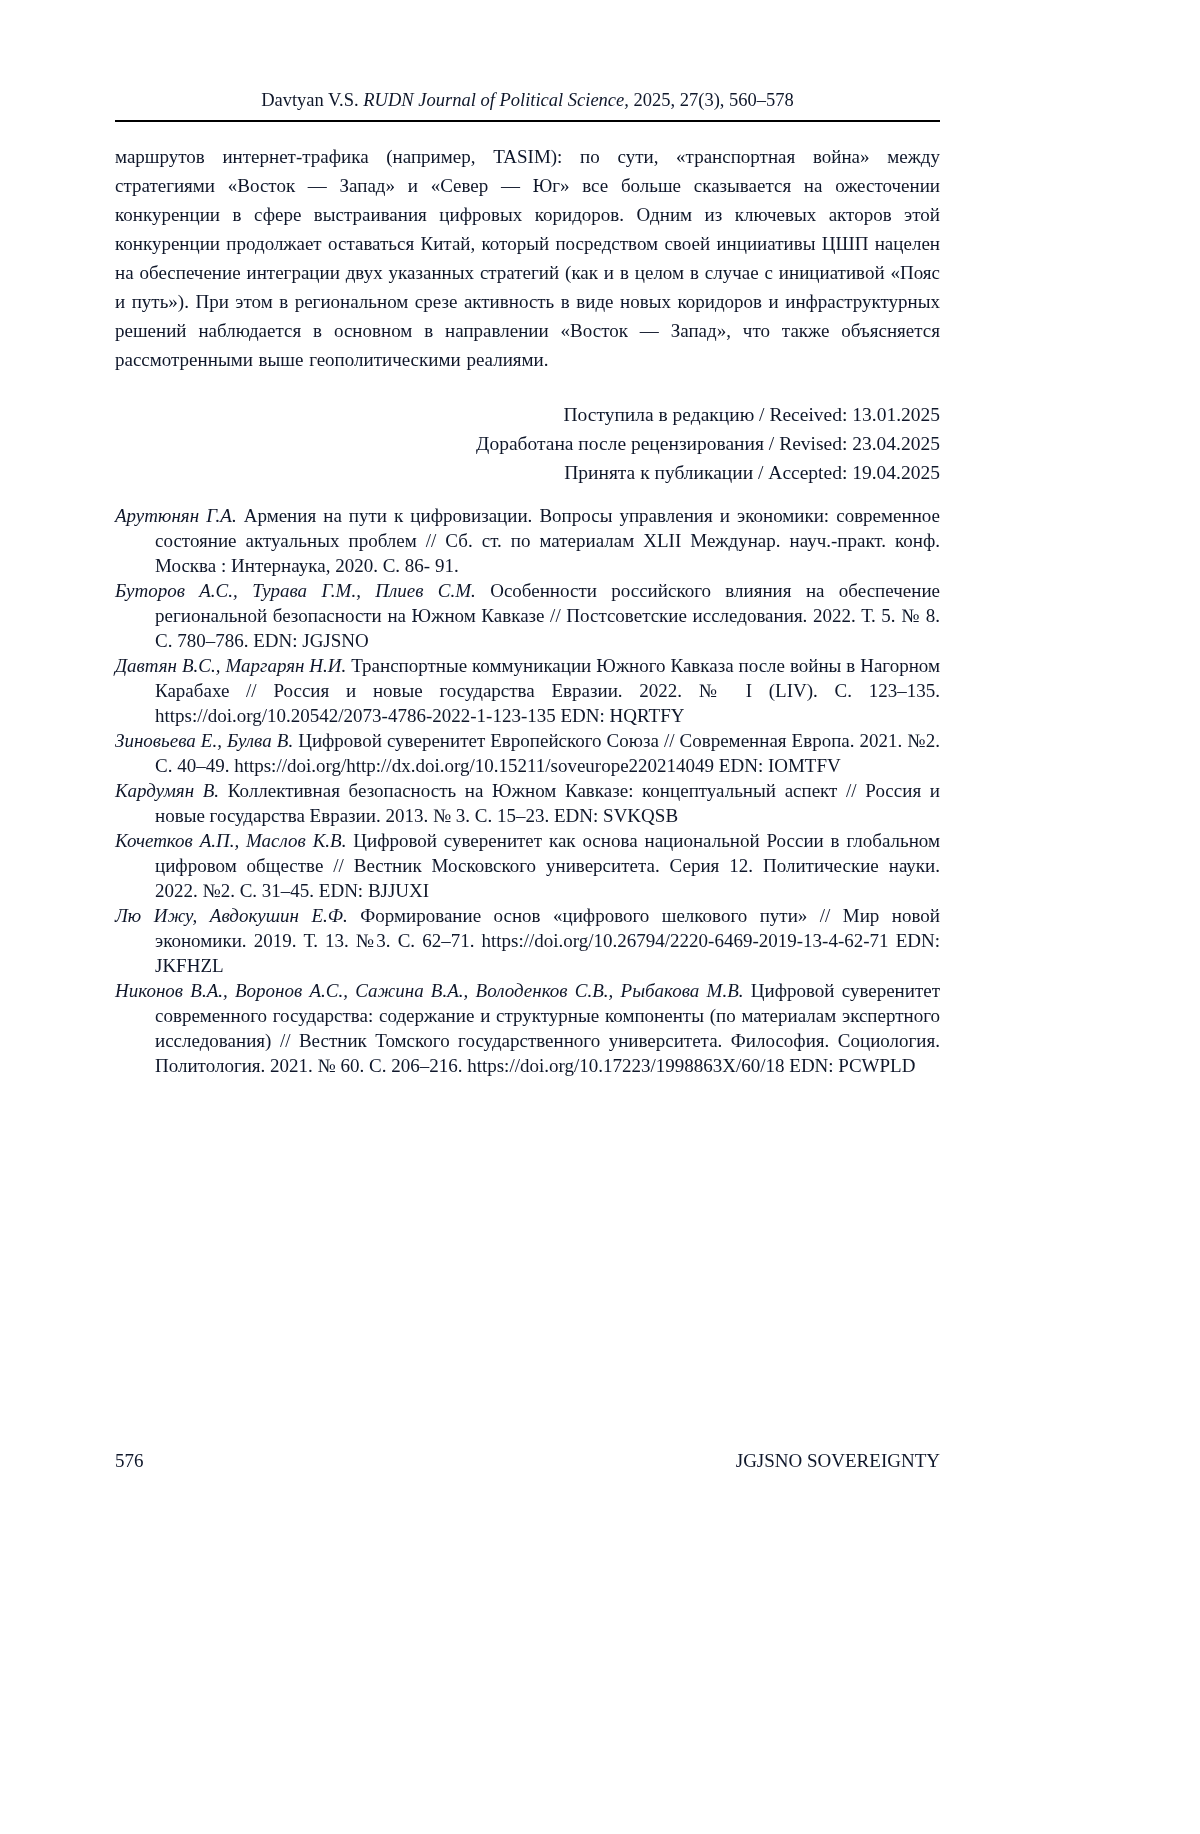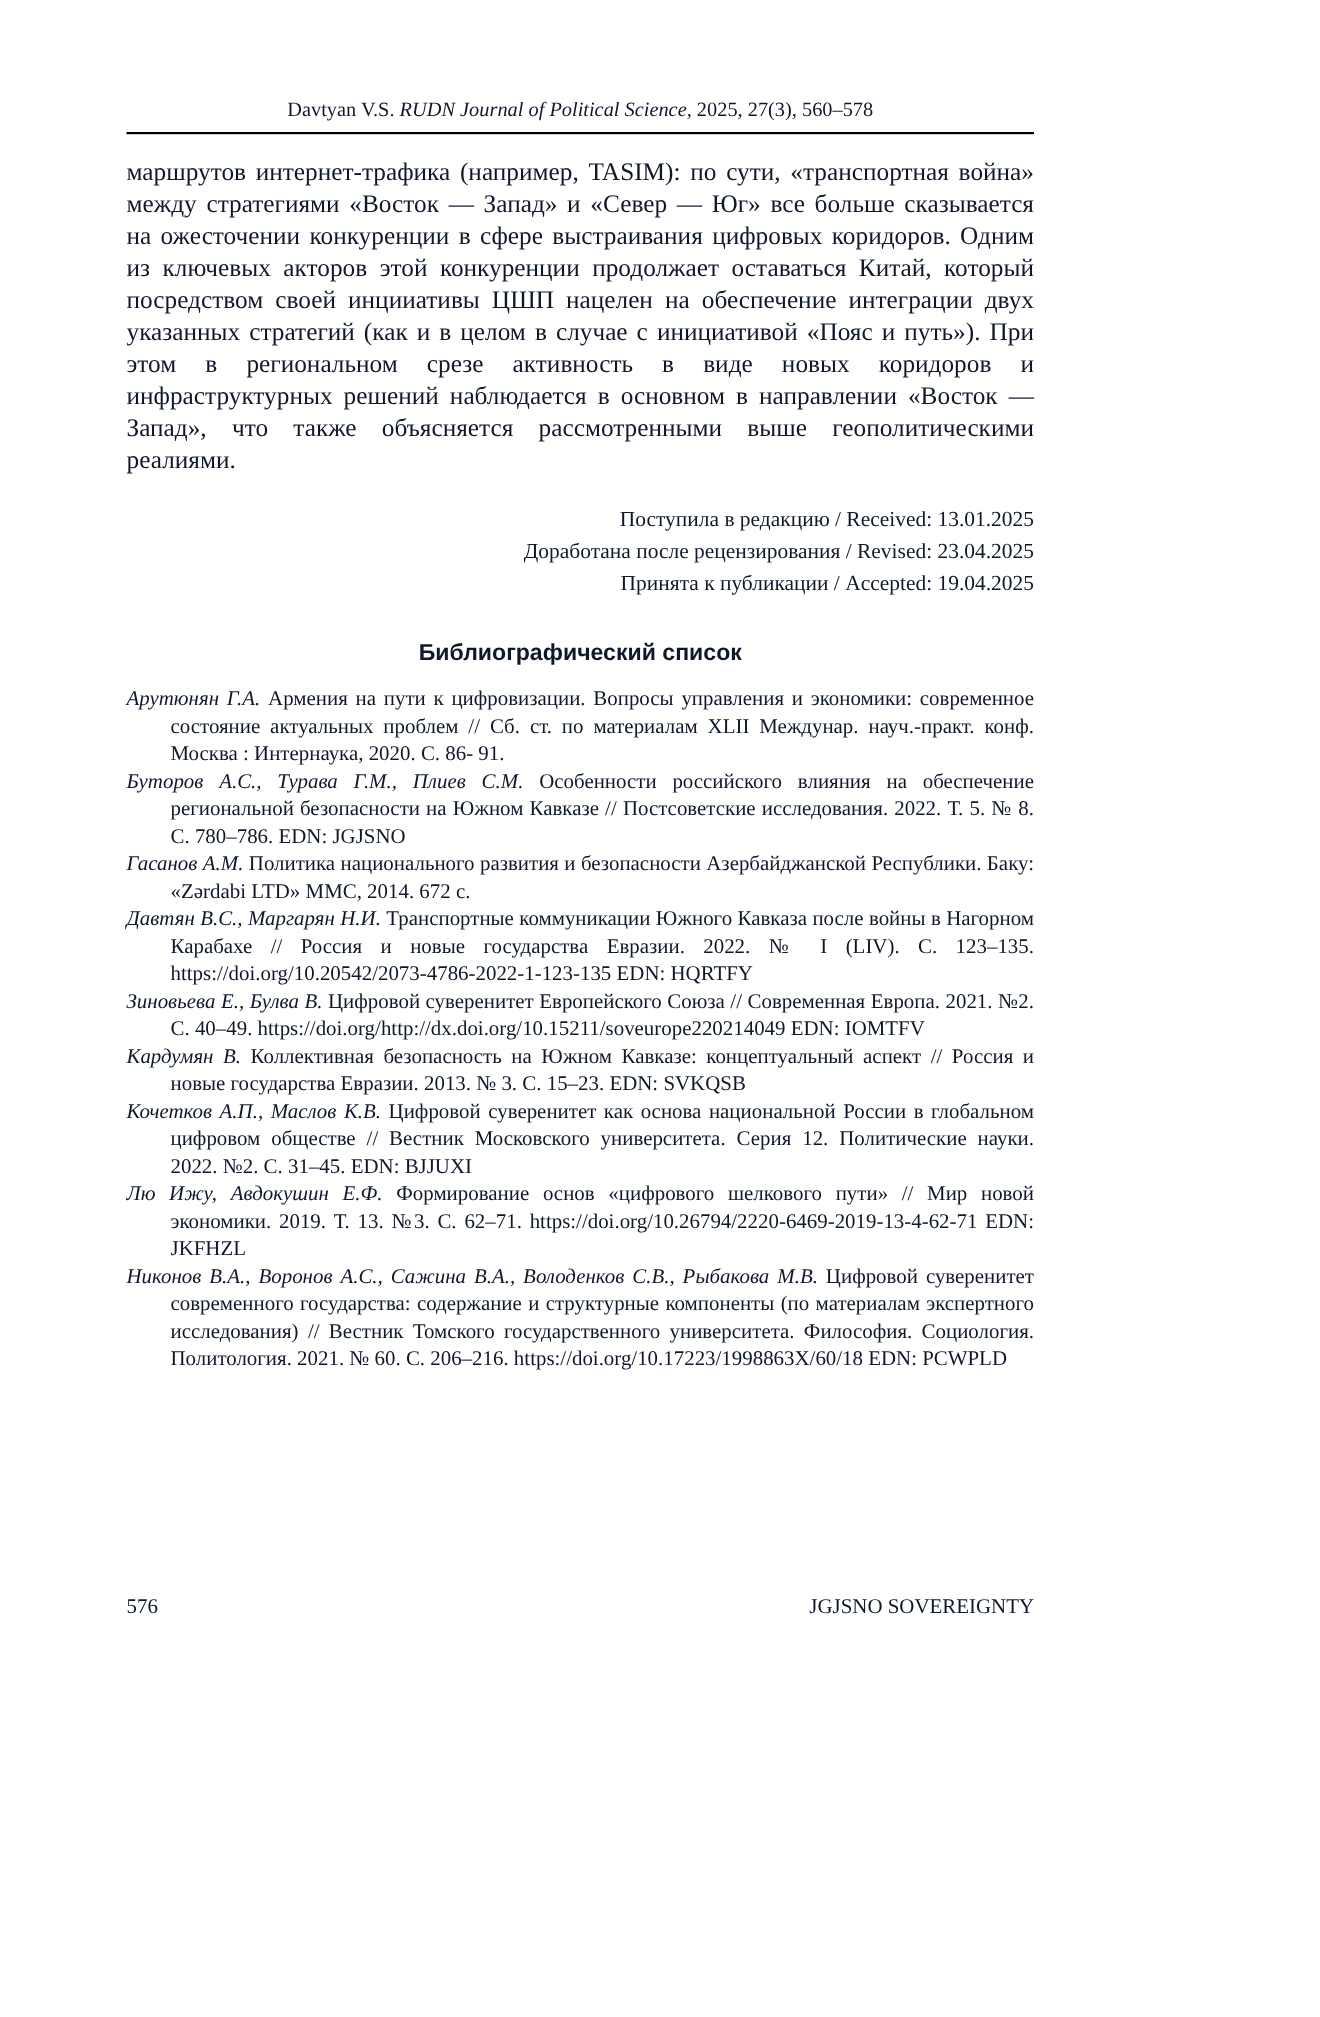--- a/index.html
+++ b/index.html
@@ -21,21 +21,21 @@
     white-space: nowrap;
   }
   .running-head .italic { font-style: italic; }
   .header-rule {
     border: none;
     border-top: 2px solid #000000;
     margin-top: 8px;
   }
   .body-par {
     margin-top: 20px;
-    font-size: 23px;
+    font-size: 19px;
     line-height: 29px;
     text-align: justify;
     word-spacing: 1px;
   }
   .dates {
     margin-top: 26px;
     text-align: right;
     font-size: 19.5px;
     line-height: 29px;
   }
@@ -81,26 +81,24 @@
   <hr class="header-rule">
 
   <p class="body-par">маршрутов интернет-трафика (например, TASIM): по сути, «транспортная война» между стратегиями «Восток — Запад» и «Север — Юг» все больше сказывается на ожесточении конкуренции в сфере выстраивания цифровых коридоров. Одним из ключевых акторов этой конкуренции продолжает оставаться Китай, который посредством своей инцииативы ЦШП нацелен на обеспечение интеграции двух указанных стратегий (как и в целом в случае с инициативой «Пояс и путь»). При этом в региональном срезе активность в виде новых коридоров и инфраструктурных решений наблюдается в основном в направлении «Восток — Запад», что также объясняется рассмотренными выше геополитическими реалиями.</p>
 
   <div class="dates">
     <p>Поступила в редакцию / Received: 13.01.2025</p>
     <p>Доработана после рецензирования / Revised: 23.04.2025</p>
     <p>Принята к публикации / Accepted: 19.04.2025</p>
   </div>
 
-  <h2 class="bib-heading">Библиографический список</h2>
 
   <ol class="refs">
     <li><span class="authors">Арутюнян Г.А.</span><span> Армения на пути к цифровизации. Вопросы управления и экономики: современное состояние актуальных проблем // Сб. ст. по материалам XLII Междунар. науч.-практ. конф. Москва : Интернаука, 2020. С. 86- 91.</span></li>
     <li><span class="authors">Буторов А.С., Турава Г.М., Плиев С.М.</span><span> Особенности российского влияния на обеспечение региональной безопасности на Южном Кавказе // Постсоветские исследования. 2022. Т. 5. № 8. С. 780–786. EDN: JGJSNO</span></li>
-    <li><span class="authors">Гасанов А.М.</span><span> Политика национального развития и безопасности Азербайджанской Республики. Баку: «Zərdabi LTD» ММС, 2014. 672 с.</span></li>
     <li><span class="authors">Давтян В.С., Маргарян Н.И.</span><span> Транспортные коммуникации Южного Кавказа после войны в Нагорном Карабахе // Россия и новые государства Евразии. 2022. № I (LIV). С. 123–135. https://doi.org/10.20542/2073-4786-2022-1-123-135 EDN: HQRTFY</span></li>
     <li><span class="authors">Зиновьева Е., Булва В.</span><span> Цифровой суверенитет Европейского Союза // Современная Европа. 2021. №2. С. 40–49. https://doi.org/http://dx.doi.org/10.15211/soveurope220214049 EDN: IOMTFV</span></li>
     <li><span class="authors">Кардумян В.</span><span> Коллективная безопасность на Южном Кавказе: концептуальный аспект // Россия и новые государства Евразии. 2013. № 3. С. 15–23. EDN: SVKQSB</span></li>
     <li><span class="authors">Кочетков А.П., Маслов К.В.</span><span> Цифровой суверенитет как основа национальной России в глобальном цифровом обществе // Вестник Московского университета. Серия 12. Политические науки. 2022. №2. С. 31–45. EDN: BJJUXI</span></li>
     <li><span class="authors">Лю Ижу, Авдокушин Е.Ф.</span><span> Формирование основ «цифрового шелкового пути» // Мир новой экономики. 2019. Т. 13. №3. С. 62–71. https://doi.org/10.26794/2220-6469-2019-13-4-62-71 EDN: JKFHZL</span></li>
     <li><span class="authors">Никонов В.А., Воронов А.С., Сажина В.А., Володенков С.В., Рыбакова М.В.</span><span> Цифровой суверенитет современного государства: содержание и структурные компоненты (по материалам экспертного исследования) // Вестник Томского государственного университета. Философия. Социология. Политология. 2021. № 60. С. 206–216. https://doi.org/10.17223/1998863X/60/18 EDN: PCWPLD</span></li>
   </ol>
 
   <div class="page-footer">
     <span>576</span>

